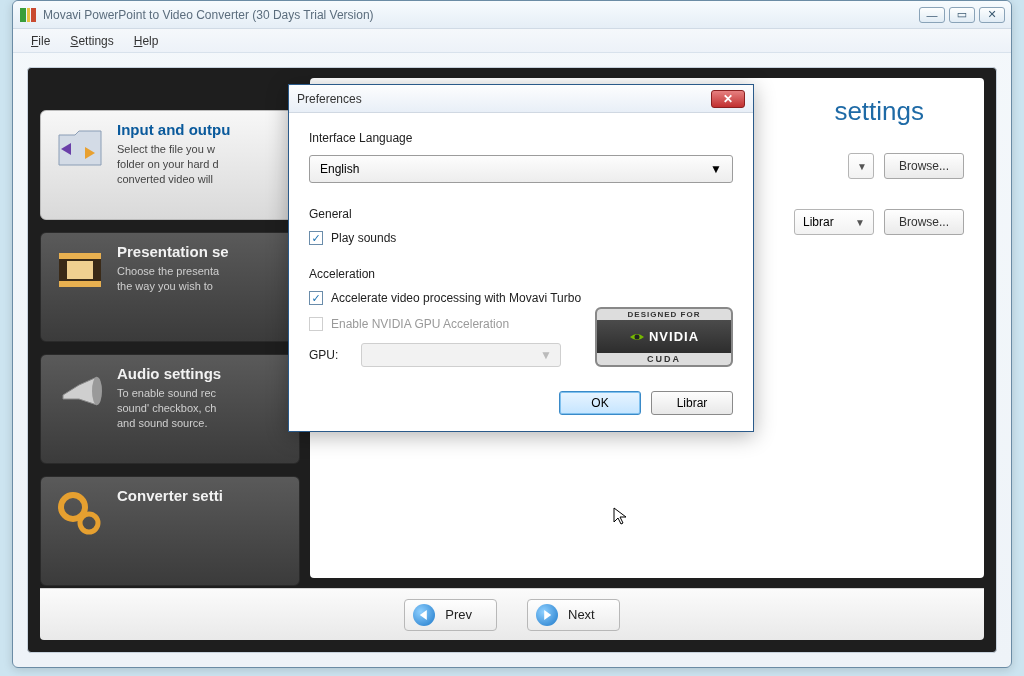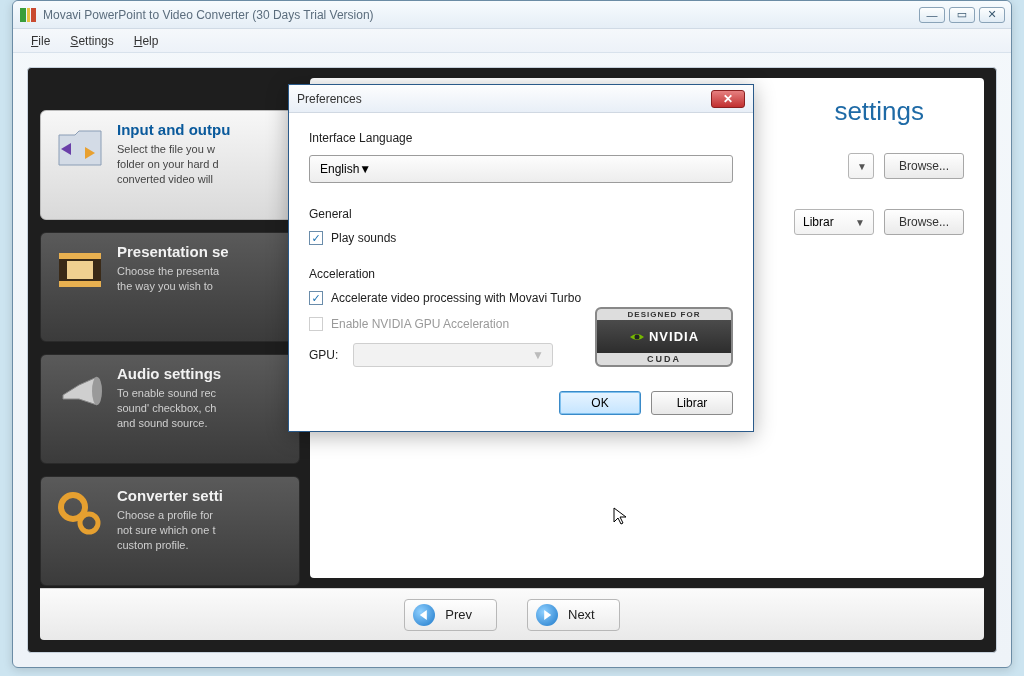--- a/index.html
+++ b/index.html
@@ -76,32 +76,32 @@
   border-bottom:1px solid #d0d8e2; display:flex; align-items:center; padding:0 8px;
   border-radius:4px 4px 0 0; font-size:12px; color:#333; }
 .dlg-title .spacer { flex:1; }
 .close-x { width:34px; height:18px; background:linear-gradient(#e68080,#c13030);
   border:1px solid #8a2020; border-radius:3px; color:#fff; display:flex; align-items:center;
   justify-content:center; font-size:12px; font-weight:bold; cursor:pointer; }
 .dlg-body { padding:18px 20px 16px 20px; background:#fff; }
 .section-label { font-size:12px; color:#222; margin-bottom:10px; }
 .combo-full { border:1px solid #9c9c9c; background:linear-gradient(#fdfdfd,#ededed);
   height:28px; display:flex; align-items:center; padding:0 10px; border-radius:3px;
-  font-size:12px; justify-content:flex-start; cursor:pointer; margin-bottom:24px; }
+  font-size:12px; justify-content:space-between; cursor:pointer; margin-bottom:24px; }
 .combo-disabled { border:1px solid #cfcfcf; background:#f2f2f2; height:24px;
   border-radius:3px; padding:0 8px; display:flex; align-items:center; justify-content:space-between;
   font-size:12px; color:#999; width:200px; }
 .checkbox-row { display:flex; align-items:center; gap:8px; font-size:12px; color:#222;
   margin-bottom:22px; }
 .checkbox-row.tight { margin-bottom:12px; }
 .checkbox { width:14px; height:14px; border:1px solid #6a8caa; background:#fff;
   display:flex; align-items:center; justify-content:center; cursor:pointer; }
 .checkbox.checked::after { content:'✓'; color:#1a6fb0; font-size:11px; line-height:1; }
 .checkbox.disabled { border-color:#cfcfcf; cursor:default; }
-.gpu-row { display:flex; align-items:center; gap:6px; margin-top:6px; }
+.gpu-row { display:flex; align-items:center; gap:14px; margin-top:6px; }
 .gpu-label { font-size:12px; color:#222; width:38px; }
 .nvidia-badge { position:absolute; right:20px; bottom:64px; width:138px; height:60px;
   background:linear-gradient(#555,#222); border:2px solid #888; border-radius:6px;
   display:flex; flex-direction:column; align-items:center; justify-content:center; color:#fff;
   font-size:9px; letter-spacing:1px; }
 .nvidia-badge .designed { background:#ddd; color:#333; width:100%; text-align:center;
   border-radius:4px 4px 0 0; padding:1px 0; font-size:8px; font-weight:bold; }
 .nvidia-badge .nvidia { display:flex; align-items:center; gap:4px; font-size:13px;
   font-weight:bold; flex:1; }
 .nvidia-badge .eye { width:16px; height:16px; }
@@ -190,23 +190,20 @@
       </div>
       <div class="step">
         <div class="icon-wrap">
           <svg viewBox="0 0 54 54">
               <circle cx="20" cy="20" r="12" fill="none" stroke="#e6a030" stroke-width="6"></circle>
               <circle cx="36" cy="36" r="9" fill="none" stroke="#e6a030" stroke-width="5"></circle>
             </svg>
         </div>
         <div>
           <h3>Converter setti</h3>
-          <p style="white-space:pre-line">Choose a profile for
-not sure which one t
-custom profile.</p>
         </div>
       </div>
     </div>
 
     <div class="right-panel">
       <div class="panel-title" style="text-align:right; padding-right:40px;">settings</div>
       <div class="right-row">
         <div class="combo-stub" style="width:26px; min-width:26px;">
             <span></span>
             <span class="caret">▼</span>

